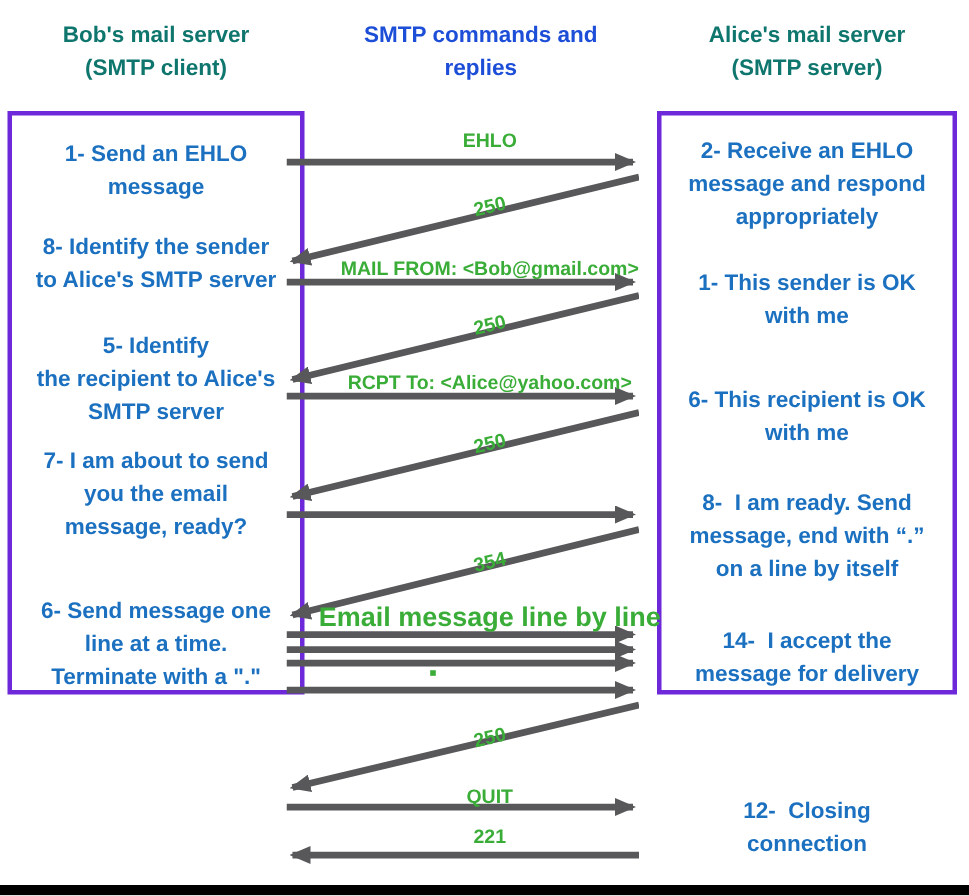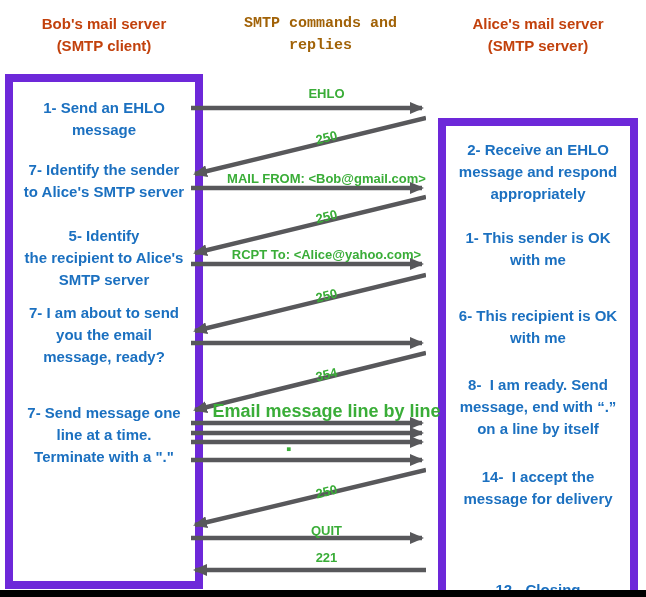--- a/index.html
+++ b/index.html
@@ -2,28 +2,28 @@
 <html><head>
 <meta charset="utf-8">
 <style>
   html,body{margin:0;padding:0;background:#fff;}
   #stage{
     position:relative;width:646px;height:597px;overflow:hidden;background:#ffffff;
     font-family:"Liberation Sans","DejaVu Sans",sans-serif;font-weight:bold;
   }
   .pre{white-space:pre-wrap;}
   
-  .hdr{position:absolute;top:13px;text-align:center;font-size:15px;line-height:22px;color:#c2410c;}
+  .hdr{position:absolute;top:13px;text-align:center;font-size:15px;line-height:22px;color:#0f766e;}
   #hdr-client{left:5px;width:198px;}
-  #hdr-commands{left:203px;width:235px;color:#a16207;font-family:Liberation Mono, monospace;}
+  #hdr-commands{left:203px;width:235px;color:#1d4ed8;}
   #hdr-server{left:438px;width:200px;}
   
-  .mailbox{position:absolute;top:74px;height:515px;border:8px solid #6d28d9;background:#fff;box-sizing:border-box;}
+  .mailbox{position:absolute;top:74px;height:389px;border:3px solid #6d28d9;background:#fff;box-sizing:border-box;}
   #client-box{left:5px;width:198px;}
-  #server-box{left:438px;width:200px;margin-top:44px;}
+  #server-box{left:438px;width:200px;}
   .step{position:absolute;left:0;width:100%;text-align:center;font-size:15px;line-height:22px;color:#1b70c0;}
   
   #lane{position:absolute;left:191px;top:0;width:271px;height:597px;}
   #arrows{position:absolute;left:0;top:0;}
   .mlabel{position:absolute;left:0;width:100%;text-align:center;font-size:13px;line-height:15px;color:#3aad38;}
   .tilt{transform:rotate(-13.5deg);}
   .small{font-size:18px;}
   .dot{position:absolute;left:95px;top:443px;font-size:15px;line-height:12px;color:#3aad38;}
   
   #bottom-bar{position:absolute;left:0;top:590px;width:646px;height:7px;background:#000;}
@@ -36,29 +36,29 @@
   <div class="hdr pre" id="hdr-client">Bob's mail server
 (SMTP client)</div>
   <div class="hdr pre" id="hdr-commands">SMTP commands and
 replies</div>
   <div class="hdr pre" id="hdr-server">Alice's mail server
 (SMTP server)</div>
 
   <div class="mailbox" id="client-box">
     <div class="step pre" style="top:15px">1- Send an EHLO
 message</div>
-    <div class="step pre" style="top:77px">7- Identify the sender
+    <div class="step pre" style="top:77px">8- Identify the sender
 to Alice's SMTP server</div>
     <div class="step pre" style="top:143px">5- Identify
 the recipient to Alice's
 SMTP server</div>
     <div class="step pre" style="top:220px">7- I am about to send
 you the email
 message, ready?</div>
-    <div class="step pre" style="top:320px">7- Send message one
+    <div class="step pre" style="top:320px">6- Send message one
 line at a time.
 Terminate with a "."</div>
   </div>
 
   <div class="mailbox" id="server-box">
     <div class="step pre" style="top:13px">2- Receive an EHLO
 message and respond
 appropriately</div>
     <div class="step pre" style="top:101px">1- This sender is OK
 with me</div>

